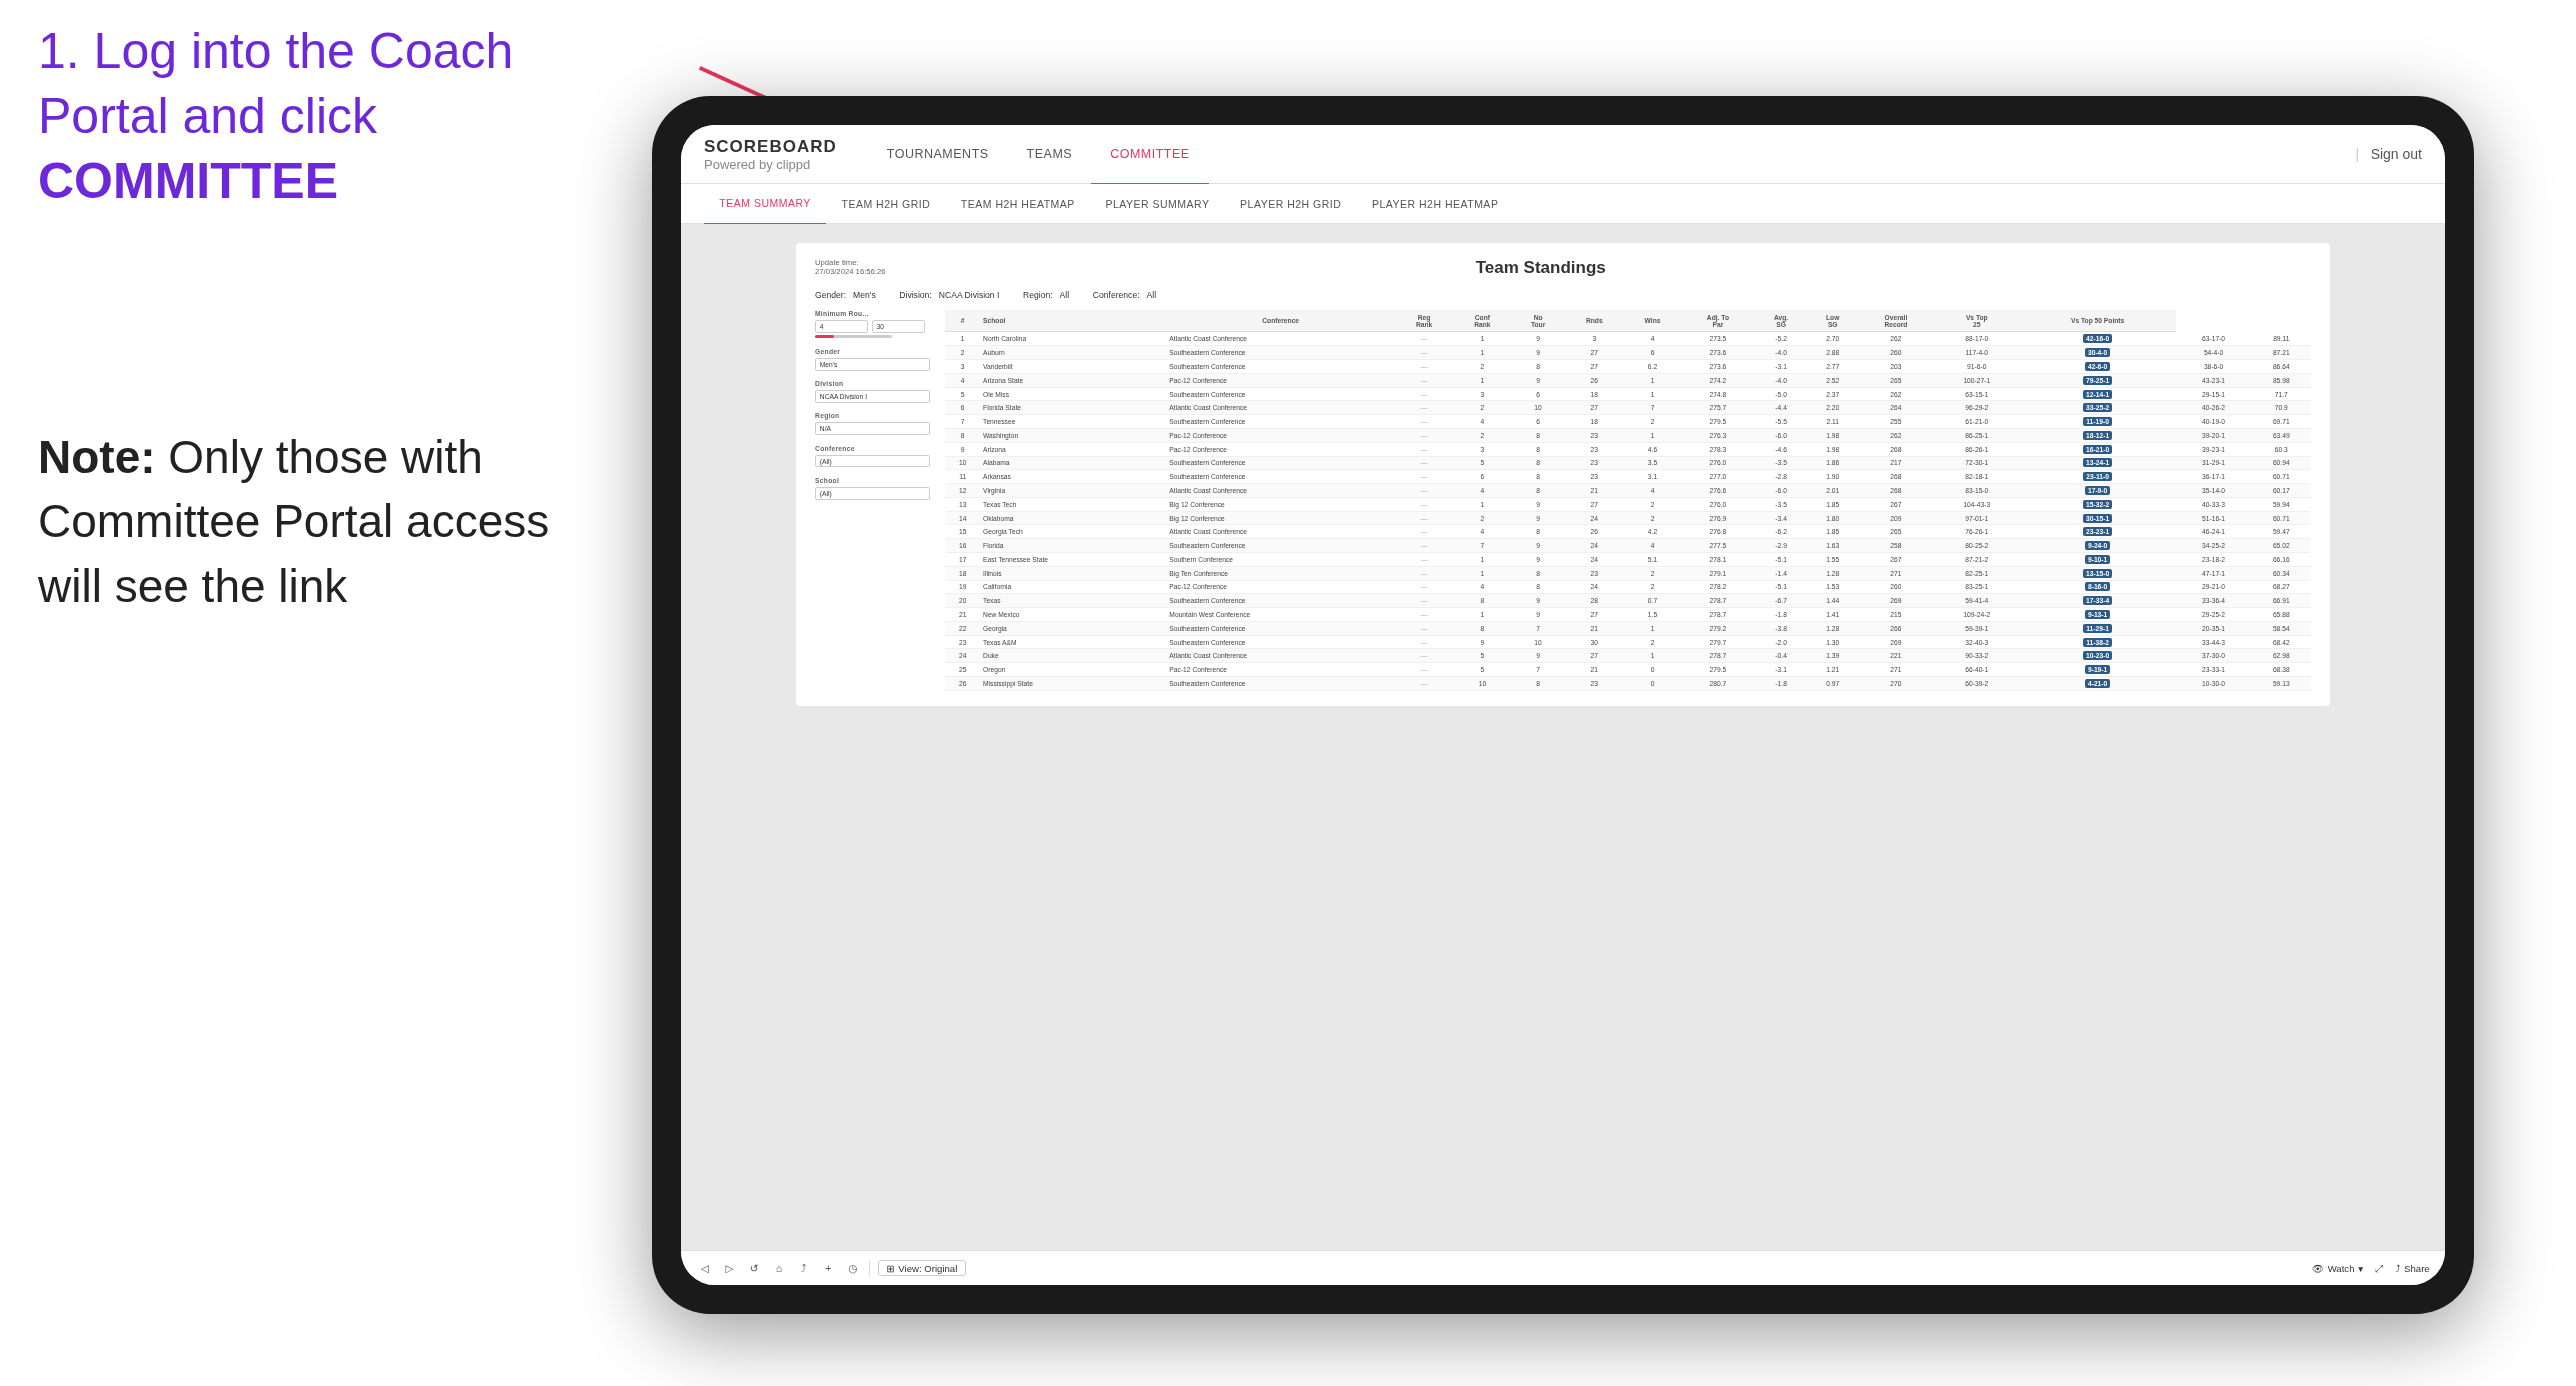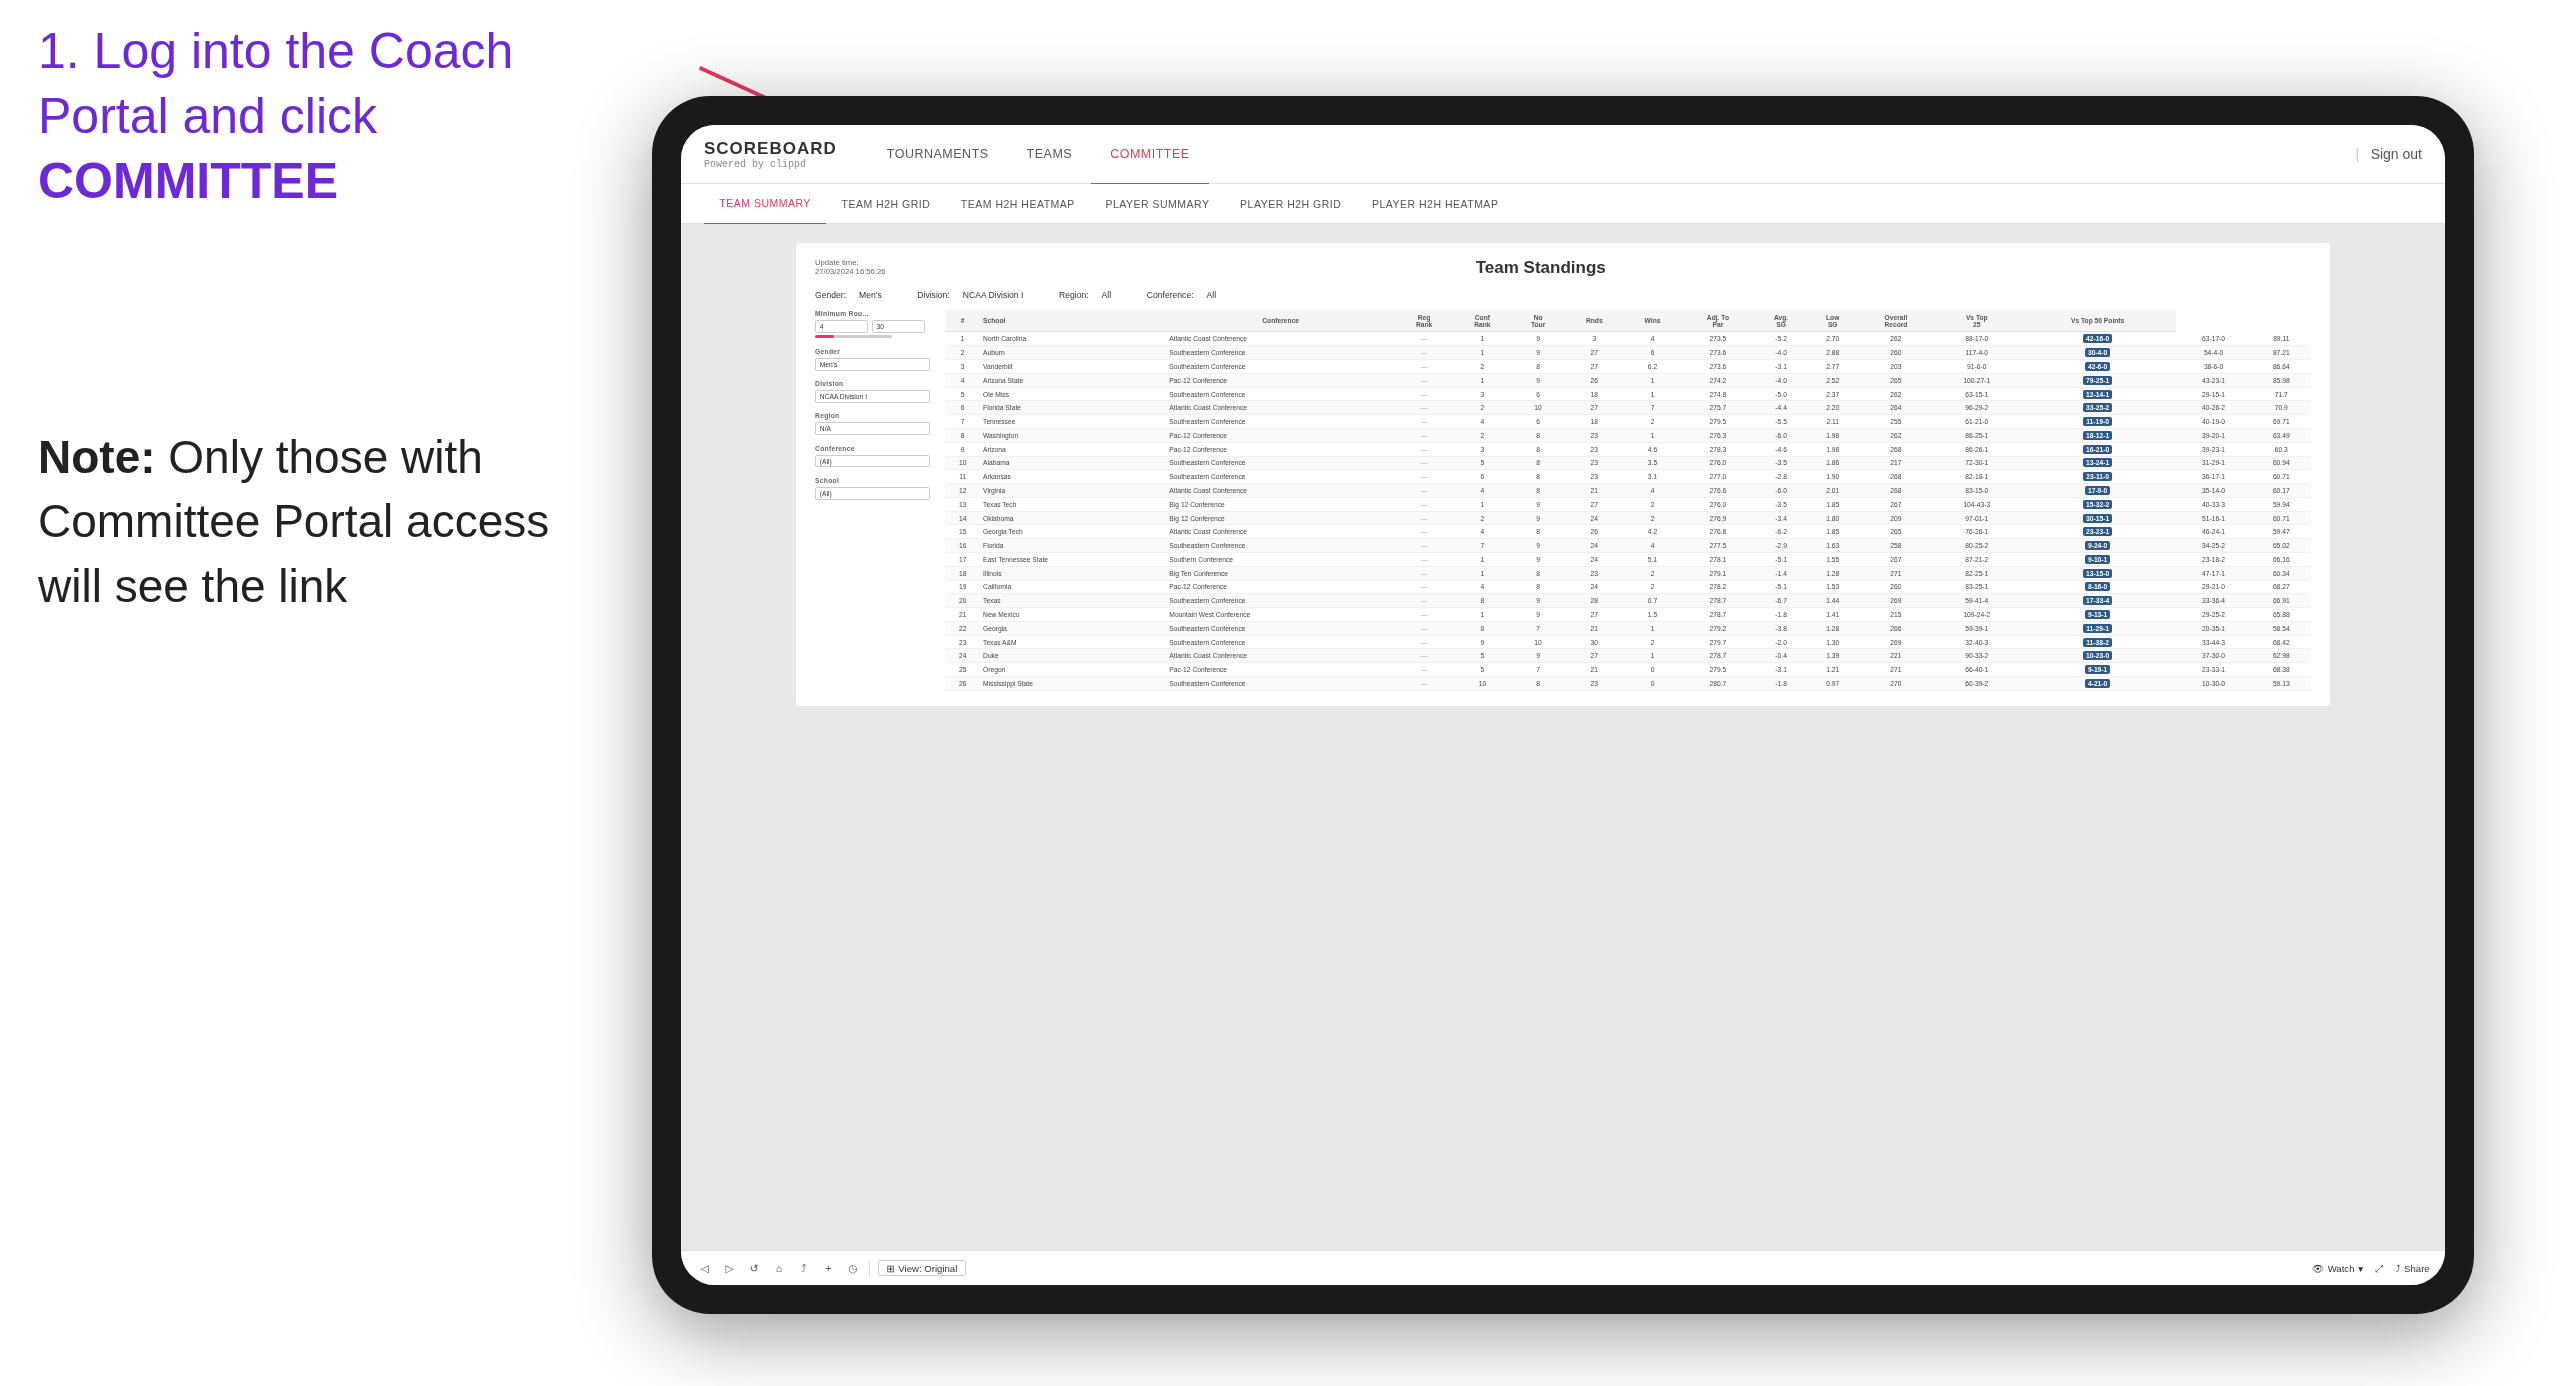--- a/index.html
+++ b/index.html
@@ -85,23 +85,22 @@
       flex-direction: column;
       margin-right: 31px;
     }
     .logo-top {
       font-size: 17px;
       font-weight: 900;
       color: #333;
       letter-spacing: 1px;
     }
     .logo-sub {
-      font-size: 10px;
+      font-size: 13px;
       color: #888;
-      font-family: Liberation Mono, monospace;
     }
     .nav-items {
       display: flex;
       align-items: center;
       gap: 0;
       flex: 1;
     }
     .nav-item {
       padding: 0 19px;
       height: 59px;
@@ -183,21 +182,21 @@
     .panel-title {
       font-size: 17px;
       font-weight: 600;
       color: #333;
       text-align: center;
       flex: 1;
     }
     .filter-row {
       display: flex;
       align-items: center;
-      gap: 13px;
+      gap: 7px;
       margin-bottom: 9.6px;
       font-size: 8.6px;
       color: #555;
       margin-top: 12px;
     }
     .filter-row span { color: #333; font-weight: 500; }
 
     .standings-layout {
       display: flex;
       gap: 15.3px;

